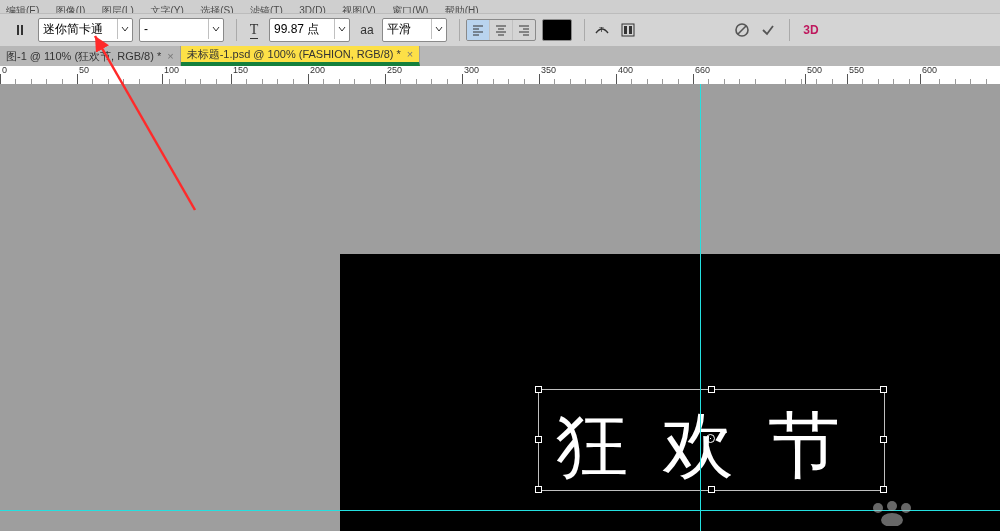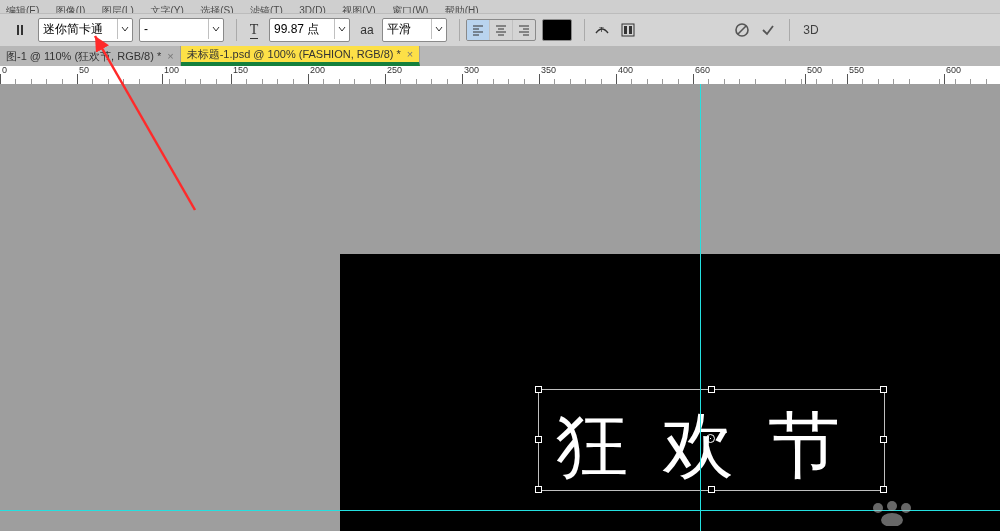--- a/index.html
+++ b/index.html
@@ -158,21 +158,21 @@
         <circle cx="8" cy="8" r="6" fill="none" stroke="#555" stroke-width="1.6"></circle>
         <line x1="4" y1="12" x2="12" y2="4" stroke="#555" stroke-width="1.6"></line>
       </svg>
   </div>
   <div class="iconbtn" title="commit">
     <svg width="16" height="16">
         <path d="M3 8 L7 12 L13 4" fill="none" stroke="#555" stroke-width="1.8"></path>
       </svg>
   </div>
   <div class="sep"></div>
-  <div class="iconbtn" style="width:30px;font-weight:400;color:#404040;">3D</div>
+  <div class="iconbtn" style="width:30px;font-weight:700;color:#be185d;">3D</div>
   <div style="width:170px"></div>
 </div>
 
 <div class="tabbar">
   <div class="dtab">
     <span>图-1 @ 110% (狂欢节, RGB/8) *</span>
     <span class="x">×</span>
   </div>
   <div class="dtab active">
     <span>未标题-1.psd @ 100% (FASHION, RGB/8) *</span>
@@ -270,21 +270,21 @@
     <div class="minortick" style="left: 816.2px;"></div>
     <div class="minortick" style="left: 831.6px;"></div>
     <div class="tick" style="left: 847px;">
       <div class="ln"></div>
       <div class="lb">550</div>
     </div>
     <div class="minortick" style="left: 862.4px;"></div>
     <div class="minortick" style="left: 877.8px;"></div>
     <div class="minortick" style="left: 893.2px;"></div>
     <div class="minortick" style="left: 908.6px;"></div>
-    <div class="tick" style="left: 944px;">
+    <div class="tick" style="left: 920px;">
       <div class="ln"></div>
       <div class="lb">600</div>
     </div>
     <div class="minortick" style="left: 939.4px;"></div>
     <div class="minortick" style="left: 954.8px;"></div>
     <div class="minortick" style="left: 970.2px;"></div>
     <div class="minortick" style="left: 985.6px;"></div>
   </div>
 
 <div class="stage">

